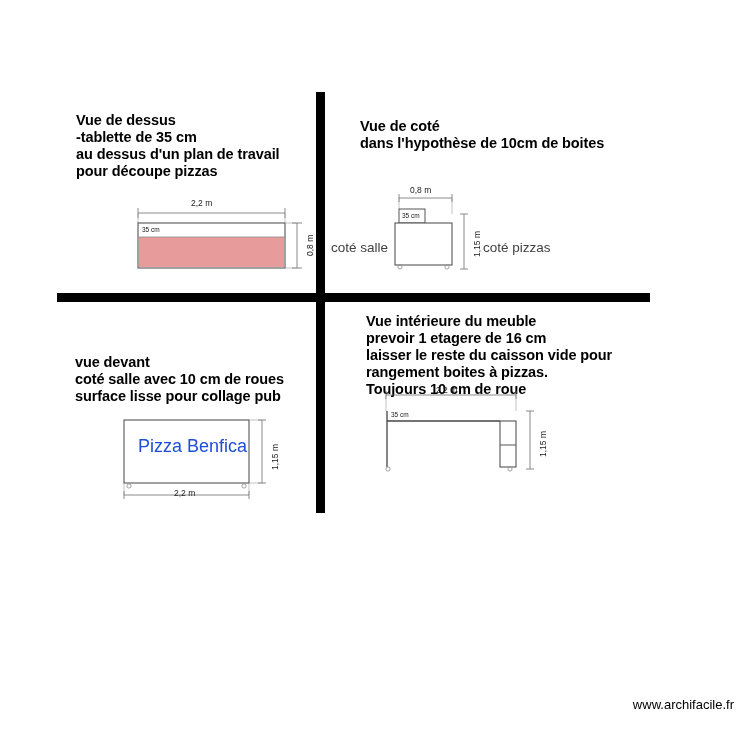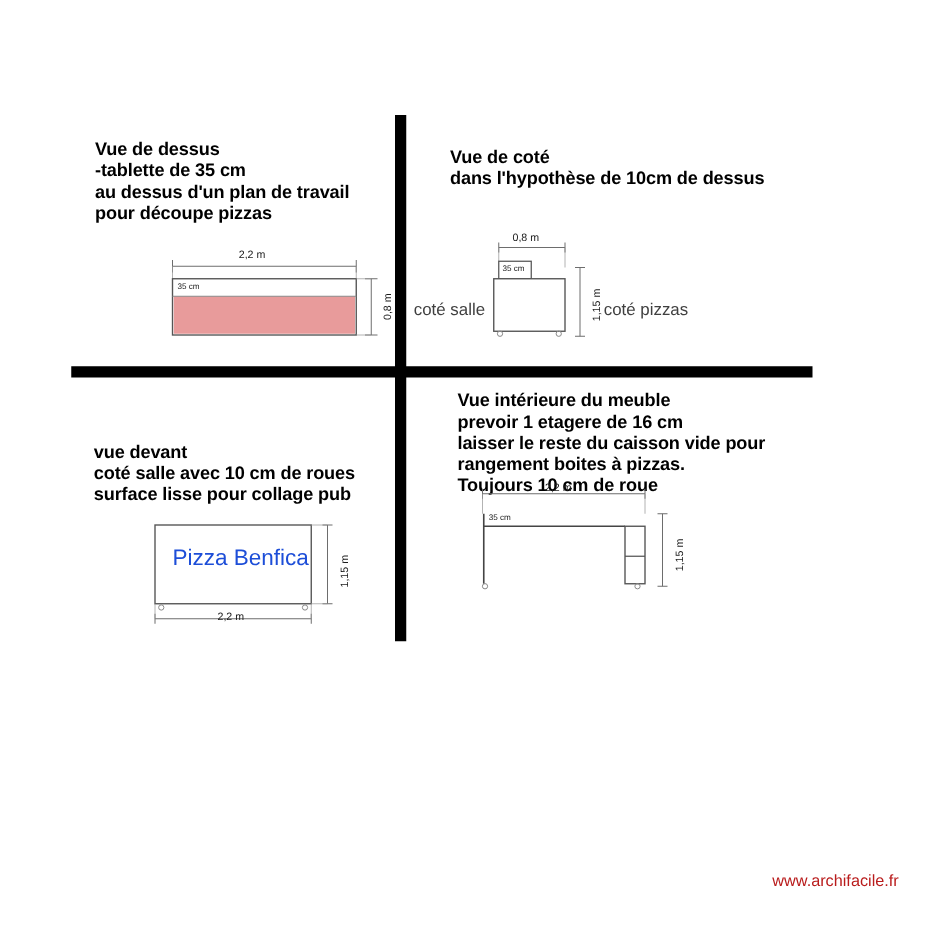--- a/index.html
+++ b/index.html
@@ -59,24 +59,24 @@
     top: 600px;
     font-weight: bold;
     font-size: 14.5px;
     line-height: 19px;
     white-space: pre;
     letter-spacing: -0.1px;
   }
 
   .footer-url {
     position: absolute;
-    right: 31px;
+    right: 16px;
     top: 697px;
     font-size: 13px;
-    color: #b91c1c;
+    color: #000000;
     text-align: center;
   }
 
   
   .draw {
     position: absolute;
   }
   .dimtext {
     position: absolute;
     font-size: 8.5px;
@@ -153,21 +153,21 @@
     </svg>
 
     <div class="dimtext" style="left:66px; top:8px;">2,2 m</div>
 
     <div class="dimtext vert" style="left:180px; top:66px;">0,8 m</div>
 
     <div class="boxlabel" style="left:17px; top:36px;">35 cm</div>
   </div>
 
   <div class="title-block" id="tr-title">Vue de coté
-dans l'hypothèse de 10cm de dessus</div>
+dans l'hypothèse de 10cm de boites</div>
 
   <div class="draw" style="left:390px; top:185px; width:100px; height:95px;">
     <svg width="100" height="95">
 
       <line x1="9" y1="13" x2="62" y2="13" stroke="#6d6d6d" stroke-width="0.8"></line>
       <line x1="9" y1="9" x2="9" y2="17" stroke="#6d6d6d" stroke-width="0.8"></line>
       <line x1="62" y1="9" x2="62" y2="17" stroke="#6d6d6d" stroke-width="0.8"></line>
       <line x1="9" y1="13" x2="9" y2="24" stroke="#9a9a9a" stroke-width="0.6"></line>
       <line x1="62" y1="13" x2="62" y2="29" stroke="#9a9a9a" stroke-width="0.6"></line>
 

